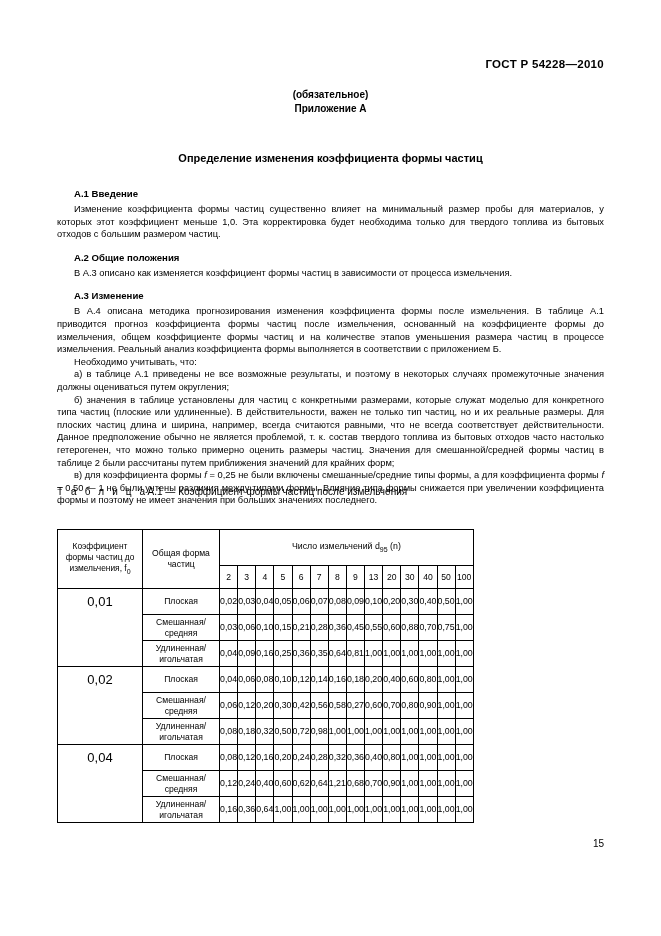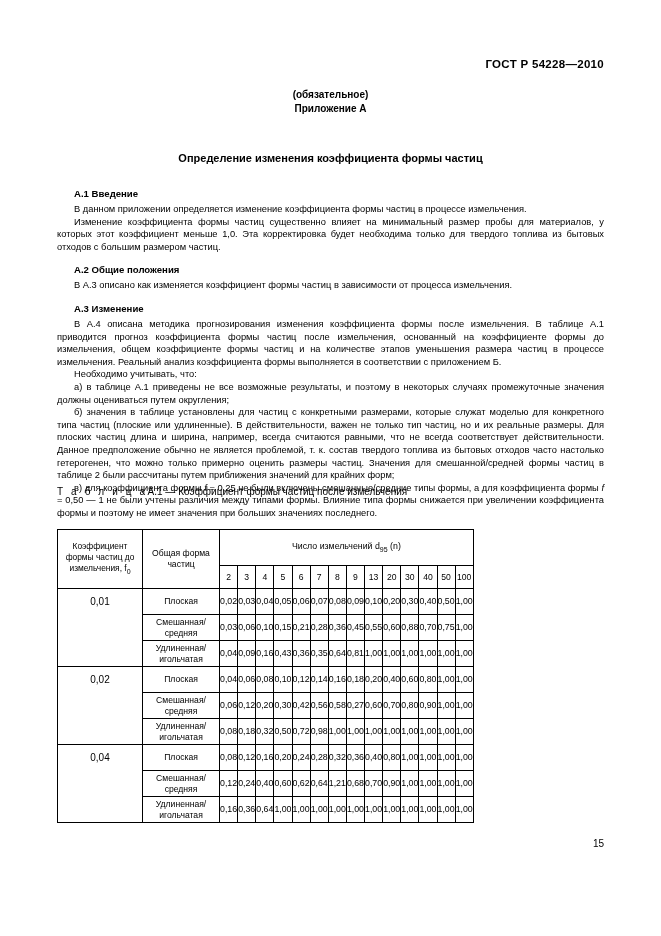--- a/index.html
+++ b/index.html
@@ -129,21 +129,21 @@
   th.h-group {
     font-size: 8.8px;
     height: 35px;
     padding: 0 6px;
   }
   th.h-num {
     height: 22px;
     font-size: 8.6px;
   }
   td.c-f0 {
-    font-size: 10px;
+    font-size: 13px;
   }
   td.c-shape {
     text-align: left;
     padding: 3px 5px;
     font-size: 8.6px;
     line-height: 11.2px;
   }
   td.c-val {
     font-size: 8.8px;
     height: 25px;
@@ -176,21 +176,20 @@
   <div class="annex-block">
     <div>(обязательное)</div>
     <div>Приложение А</div>
   </div>
 
   <div class="main-title">Определение изменения коэффициента формы частиц</div>
 
   <div class="content">
 
     <h3 class="sec">А.1 Введение</h3>
-    <p class="para">В данном приложении определяется изменение коэффициента формы частиц в процессе измельчения.</p>
     <p class="para">Изменение коэффициента формы частиц существенно влияет на минимальный размер пробы для материалов, у которых этот коэффициент меньше 1,0. Эта корректировка будет необходима только для твердого топлива из бытовых отходов с большим размером частиц.</p>
 
     <h3 class="sec spaced">А.2 Общие положения</h3>
     <p class="para">В А.3 описано как изменяется коэффициент формы частиц в зависимости от процесса измельчения.</p>
 
     <h3 class="sec spaced">А.3 Изменение</h3>
     <p class="para">В А.4 описана методика прогнозирования изменения коэффициента формы после измельчения. В таблице А.1 приводится прогноз коэффициента формы частиц после измельчения, основанный на коэффициенте формы до измельчения, общем коэффициенте формы частиц и на количестве этапов уменьшения размера частиц в процессе измельчения. Реальный анализ коэффициента формы выполняется в соответствии с приложением Б.</p>
     <p class="para">Необходимо учитывать, что:</p>
     <p class="para">а) в таблице А.1 приведены не все возможные результаты, и поэтому в некоторых случаях промежуточные значения должны оцениваться путем округления;</p>
     <p class="para">б) значения в таблице установлены для частиц с конкретными размерами, которые служат моделью для конкретного типа частиц (плоские или удлиненные). В действительности, важен не только тип частиц, но и их реальные размеры. Для плоских частиц длина и ширина, например, всегда считаются равными, что не всегда соответствует действительности. Данное предположение обычно не является проблемой, т. к. состав твердого топлива из бытовых отходов часто настолько гетерогенен, что можно только примерно оценить размеры частиц. Значения для смешанной/средней формы частиц в таблице 2 были рассчитаны путем приближения значений для крайних форм;</p>
@@ -263,21 +262,21 @@
             <td class="c-val">0,70</td>
             <td class="c-val">0,75</td>
             <td class="c-val">1,00</td>
           </tr>
           <tr>
             <td class="c-f0 grp-bot">&nbsp;</td>
             <td class="c-shape">Удлиненная/ игольчатая</td>
             <td class="c-val">0,04</td>
             <td class="c-val">0,09</td>
             <td class="c-val">0,16</td>
-            <td class="c-val">0,43</td>
+            <td class="c-val">0,25</td>
             <td class="c-val">0,36</td>
             <td class="c-val">0,35</td>
             <td class="c-val">0,64</td>
             <td class="c-val">0,81</td>
             <td class="c-val">1,00</td>
             <td class="c-val">1,00</td>
             <td class="c-val">1,00</td>
             <td class="c-val">1,00</td>
             <td class="c-val">1,00</td>
             <td class="c-val">1,00</td>

